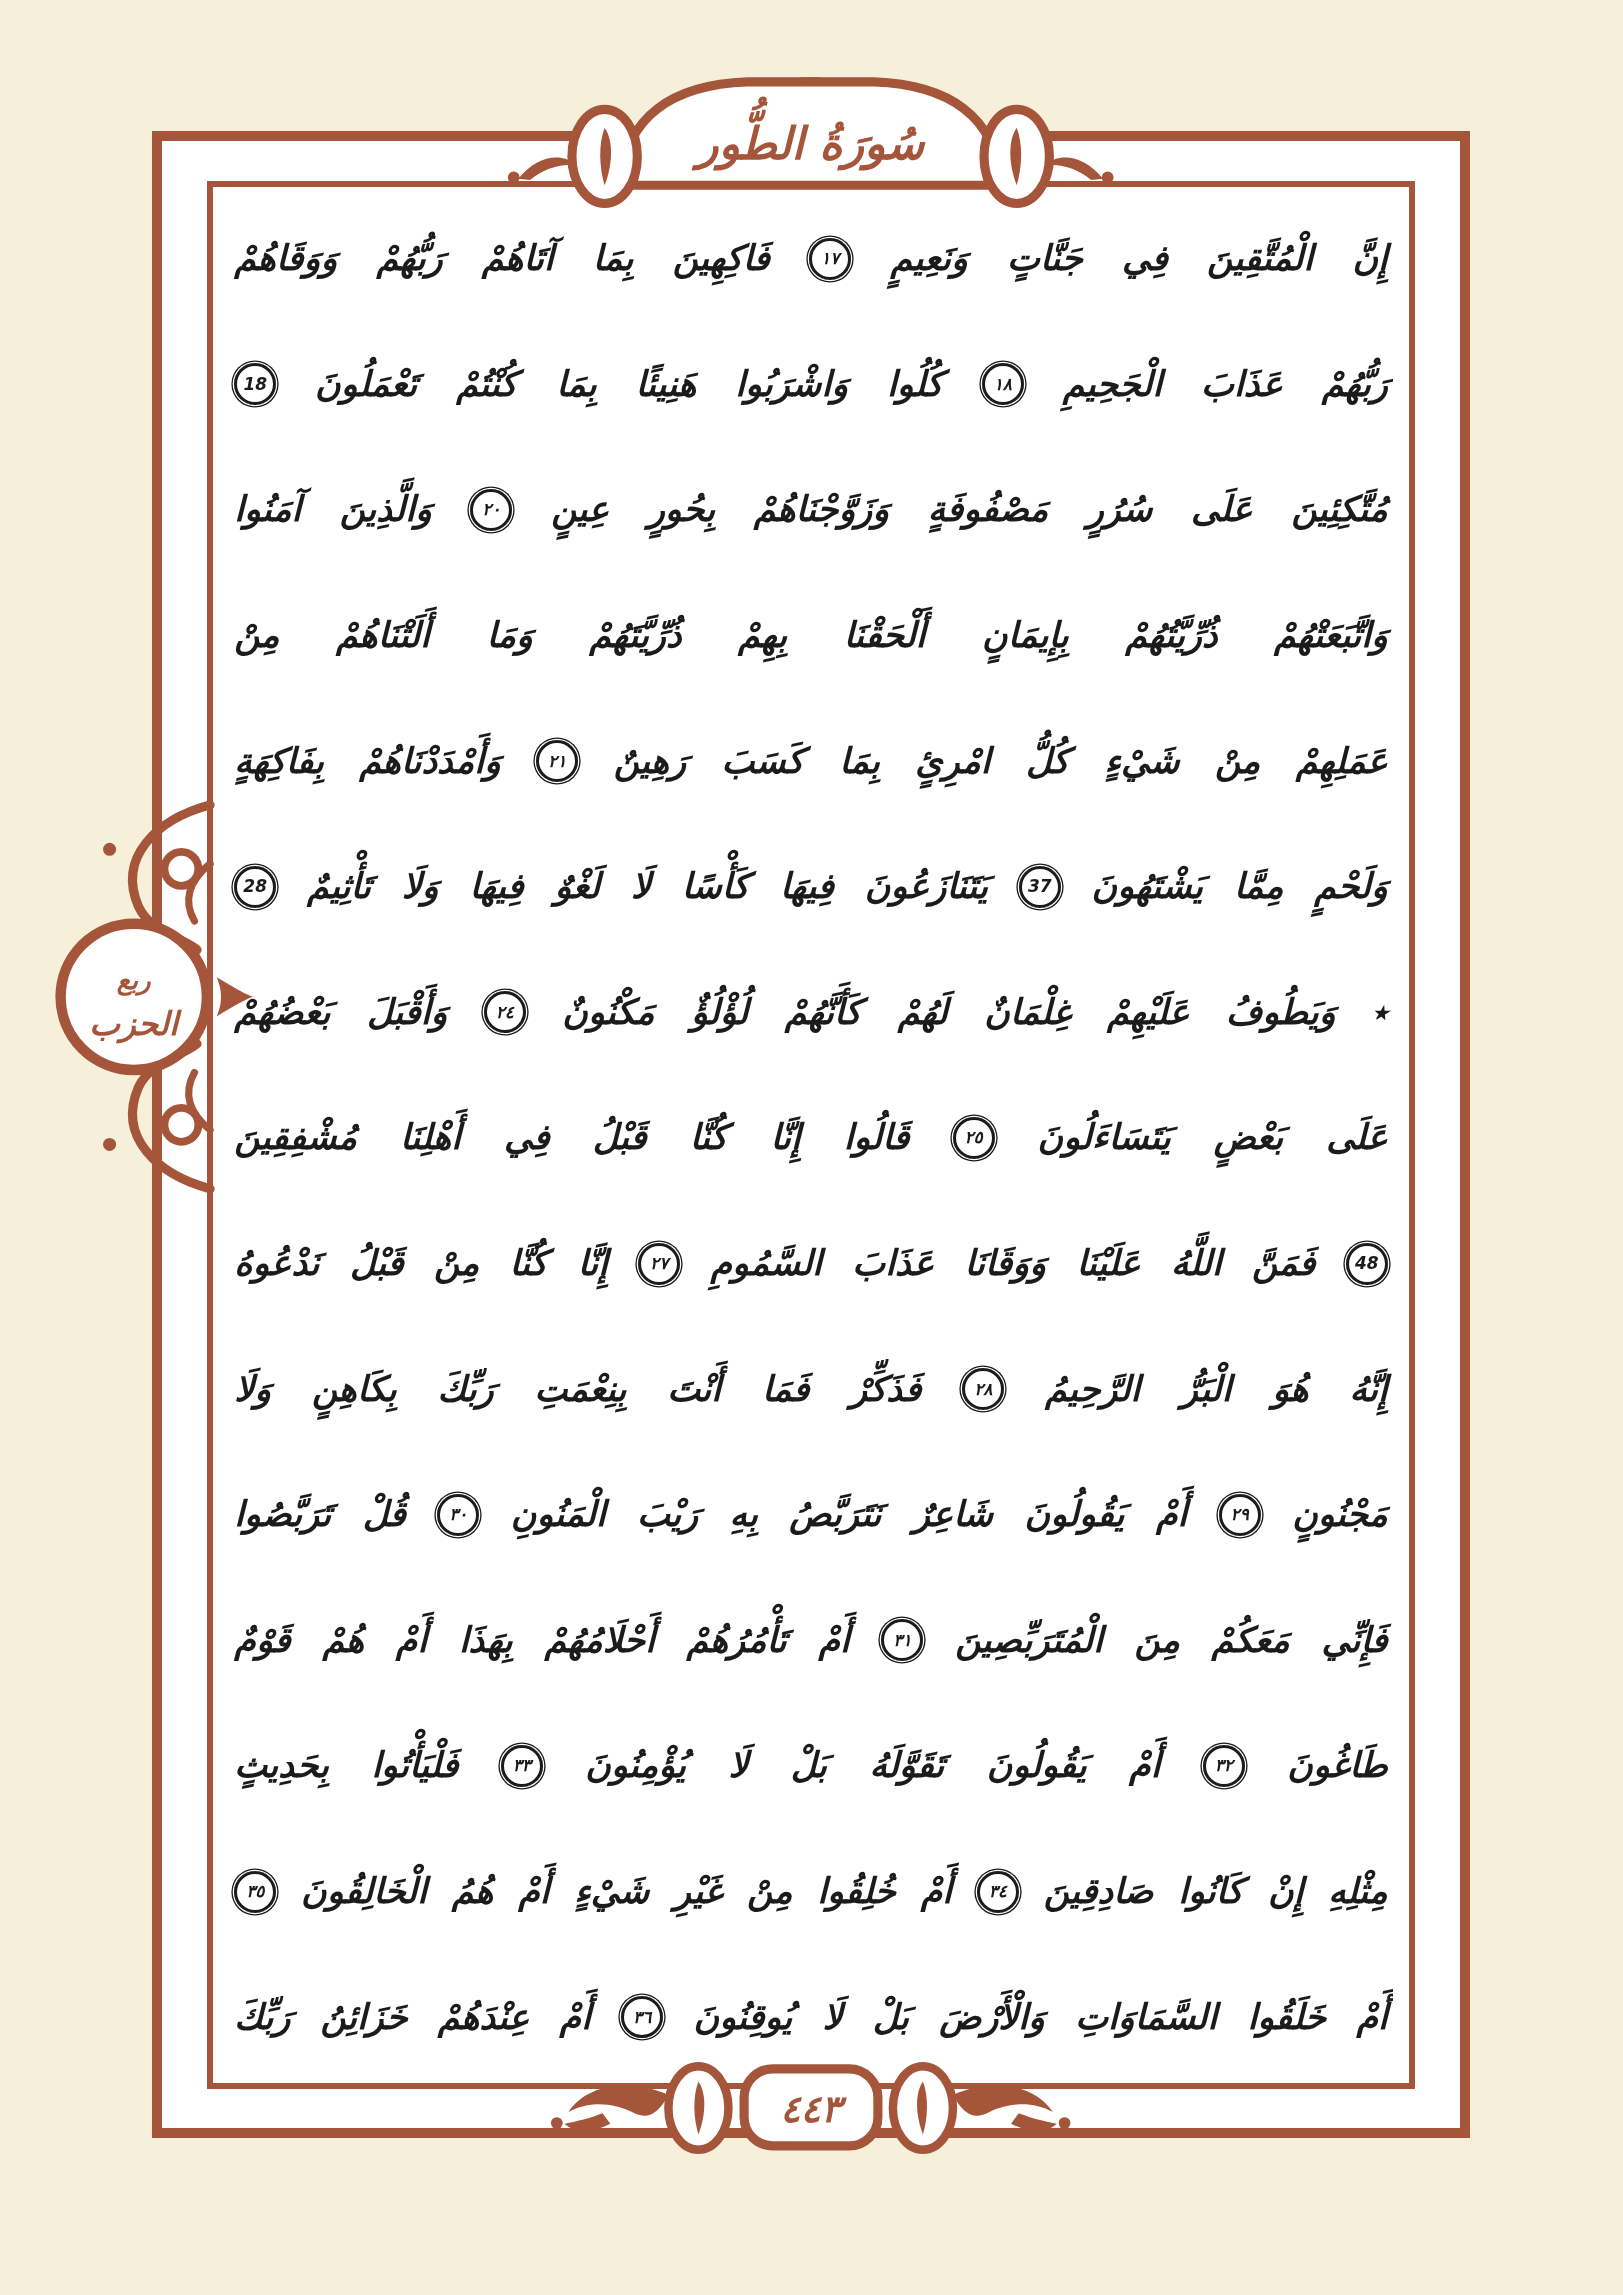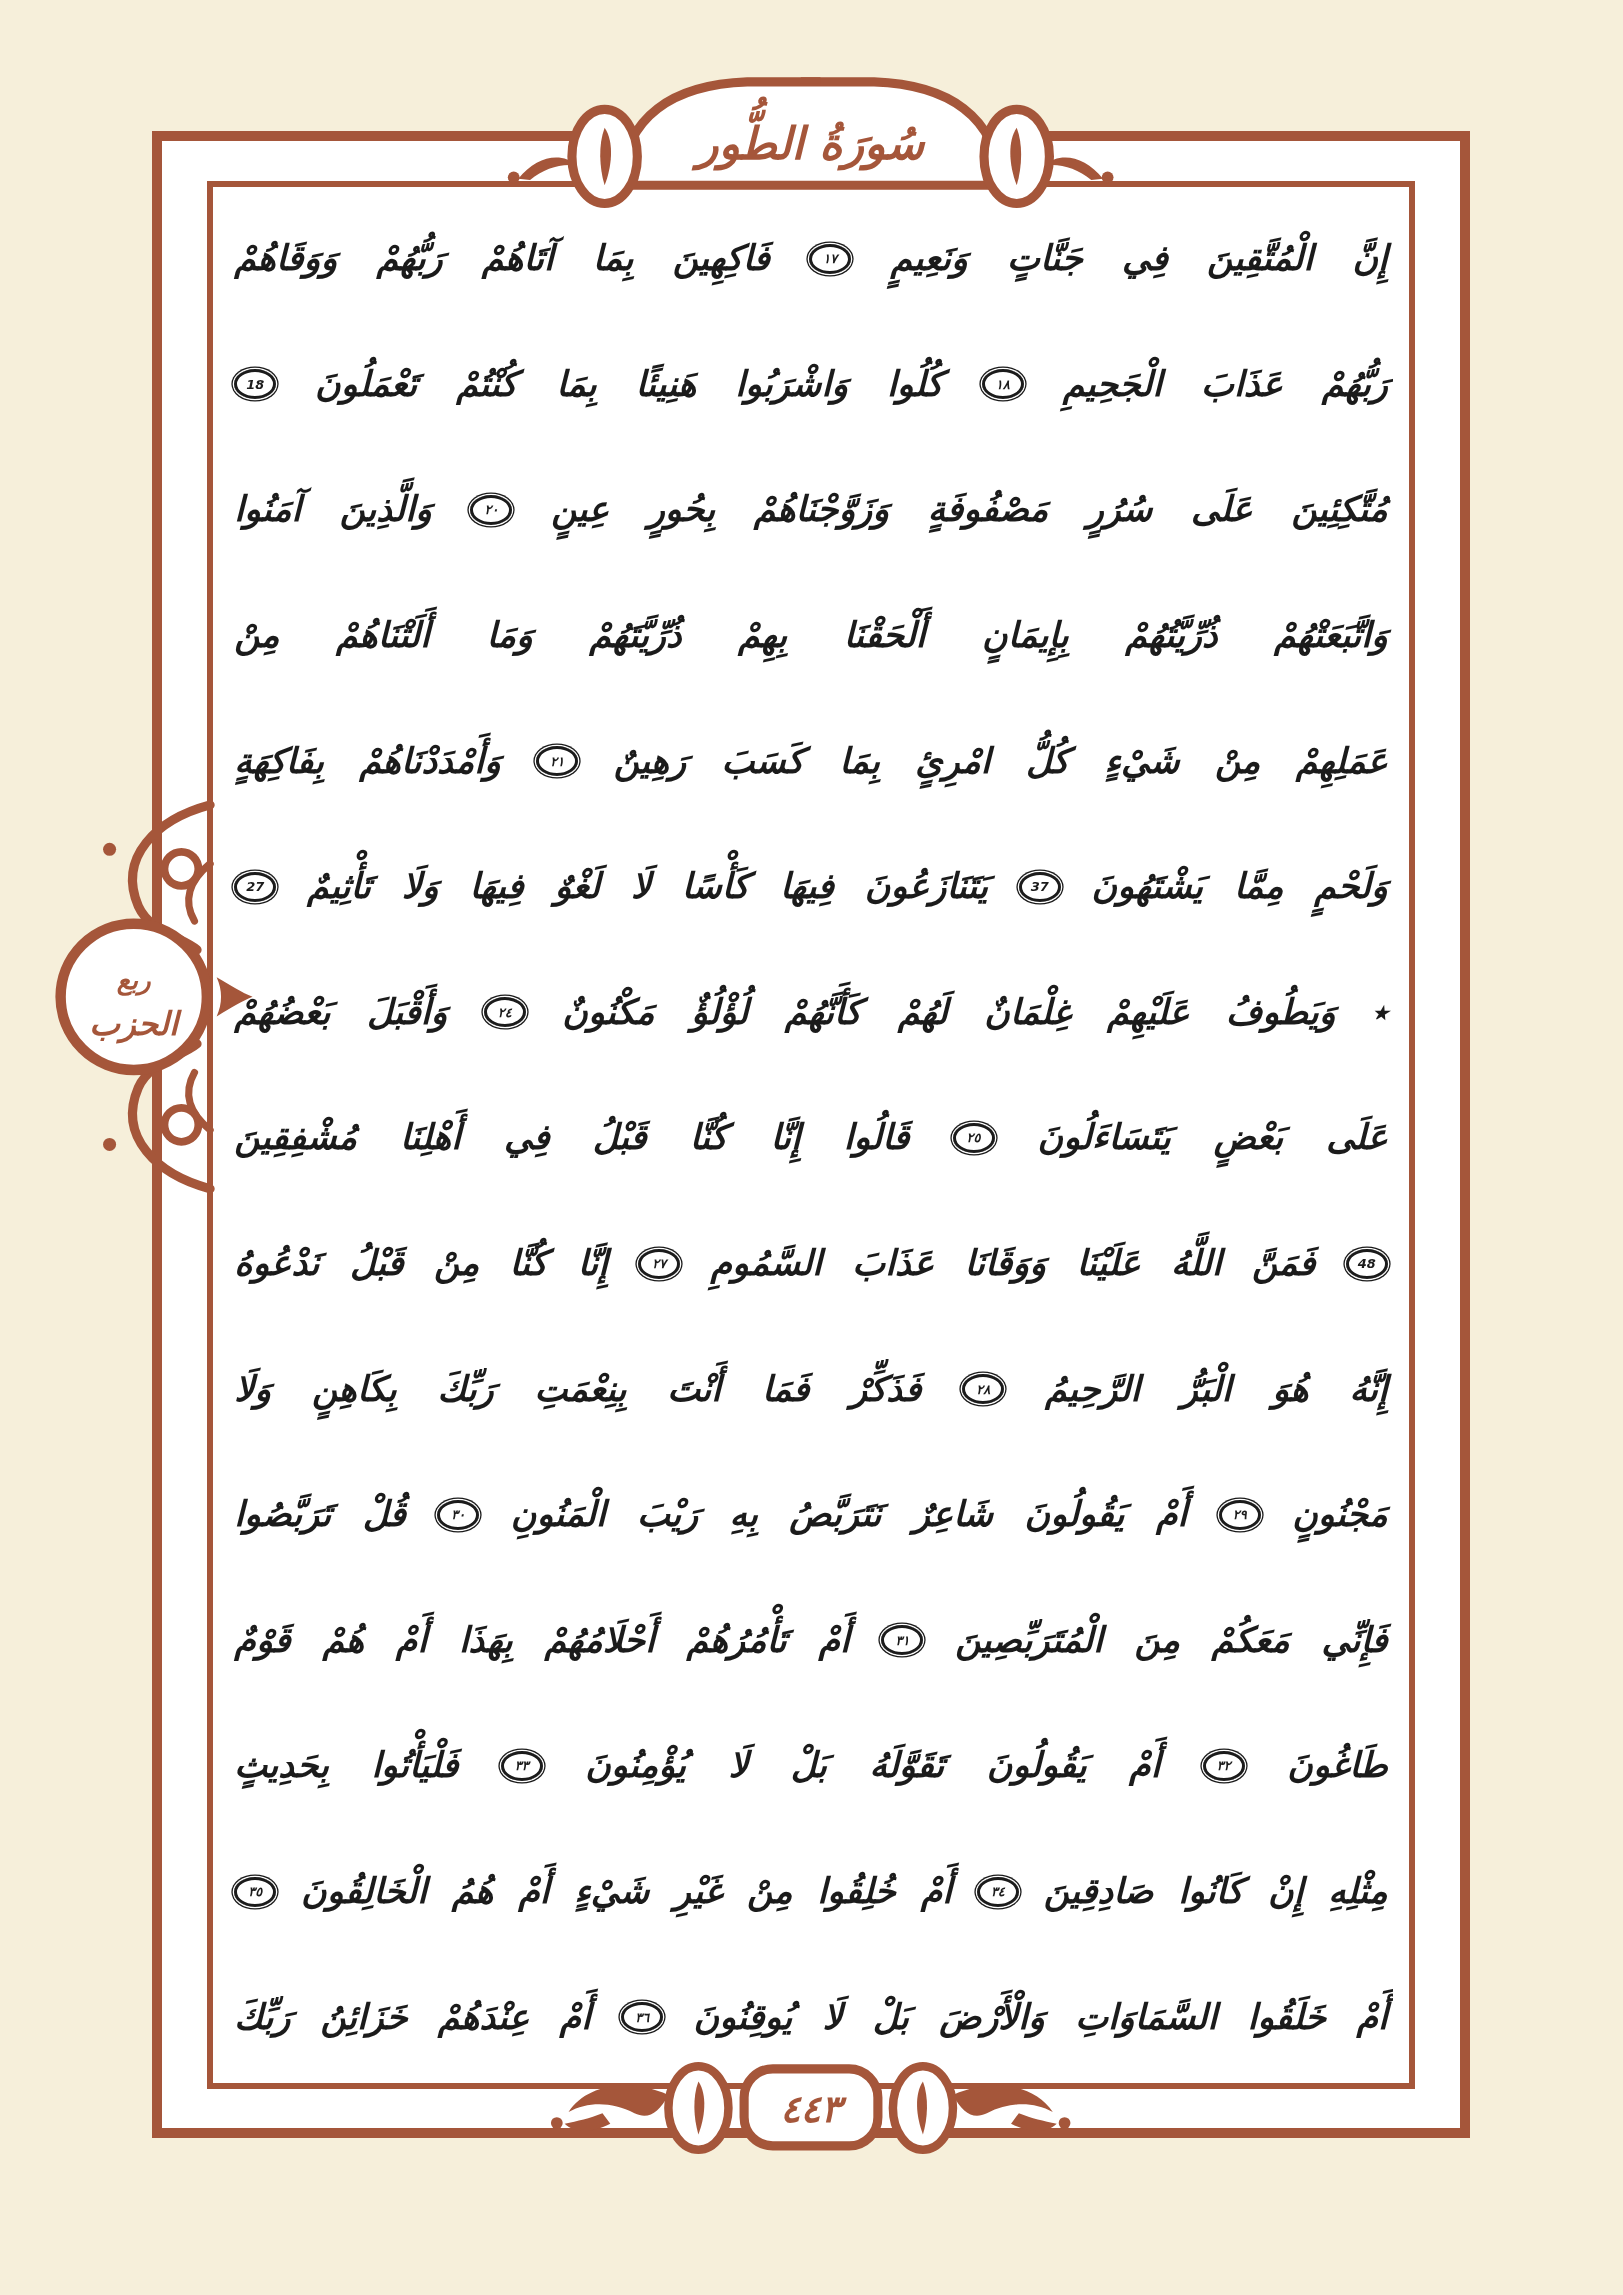--- a/index.html
+++ b/index.html
@@ -44,26 +44,26 @@
     height:126px;display:flex;align-items:center;
     justify-content:space-between;
     direction:rtl;padding:0 5.2px;overflow:hidden;
     color:var(--ink);
     font-size:35px;font-weight:bold;line-height:1;
     white-space:nowrap;
   }
   .word{white-space:nowrap;}
   .verse{
     flex:0 0 auto;
-    width:42px;height:30px;
+    width:42px;height:42px;
     border:3.9px solid var(--ink);
     border-radius:50%;
     box-shadow:0 0 0 1.3px var(--paper),0 0 0 2.6px var(--ink);
     display:inline-flex;align-items:center;justify-content:center;
-    font-size:13px;font-weight:bold;color:var(--ink);
+    font-size:17px;font-weight:bold;color:var(--ink);
     line-height:1;
   }
   .rub{
     font-size:29px;color:var(--ink);
     flex:0 0 auto;
   }
 </style>
 </head>
 <body>
 
@@ -179,21 +179,21 @@
         <span class="word">يَشْتَهُونَ</span>
         <span class="verse">37</span>
         <span class="word">يَتَنَازَعُونَ</span>
         <span class="word">فِيهَا</span>
         <span class="word">كَأْسًا</span>
         <span class="word">لَا</span>
         <span class="word">لَغْوٌ</span>
         <span class="word">فِيهَا</span>
         <span class="word">وَلَا</span>
         <span class="word">تَأْثِيمٌ</span>
-        <span class="verse">27</span>
+        <span class="verse">28</span>
       </div>
     <div class="qline">
         <span class="rub">٭</span>
         <span class="word">وَيَطُوفُ</span>
         <span class="word">عَلَيْهِمْ</span>
         <span class="word">غِلْمَانٌ</span>
         <span class="word">لَهُمْ</span>
         <span class="word">كَأَنَّهُمْ</span>
         <span class="word">لُؤْلُؤٌ</span>
         <span class="word">مَكْنُونٌ</span>

